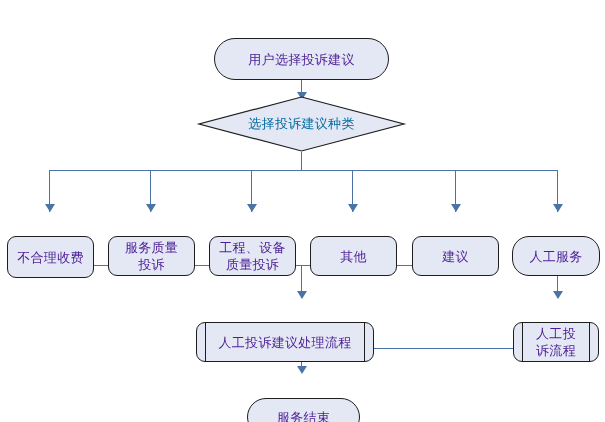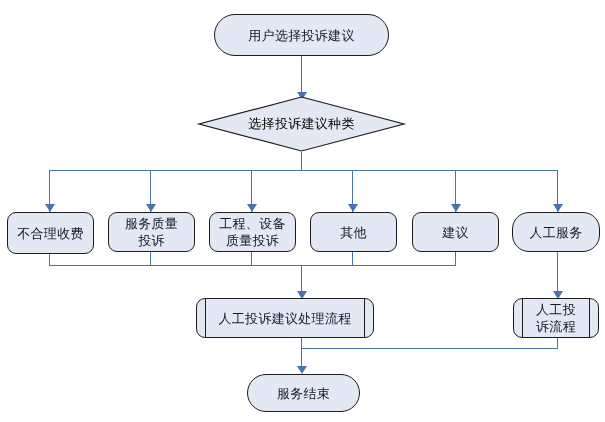--- a/index.html
+++ b/index.html
@@ -17,26 +17,27 @@
   }
   .shape {
     position: absolute;
     box-sizing: border-box;
     background: #e3e8f4;
     border: 1px solid #1d1d1d;
     display: flex;
     align-items: center;
     justify-content: center;
     text-align: center;
-    color: #0f172a;
+    color: #4c1d95;
     font-size: 13px;
     line-height: 17px;
     letter-spacing: 0.3px;
     white-space: pre-line;
     z-index: 5;
+    margin-top: 24px;
   }
   .terminator {
     border-radius: 26px;
   }
   .rounded-box {
     border-radius: 9px;
   }
   .predef {
     border-radius: 9px;
   }
@@ -64,21 +65,21 @@
   .decision .dlabel {
     position: absolute;
     left: 0;
     top: 0;
     width: 100%;
     height: 100%;
     display: flex;
     align-items: center;
     justify-content: center;
     font-size: 13px;
-    color: #000000;
+    color: #0369a1;
     letter-spacing: 0.3px;
   }
 
   
   .conn {
     position: absolute;
     background: #4a74a8;
     z-index: 1;
   }
   .vline { width: 1px; }

